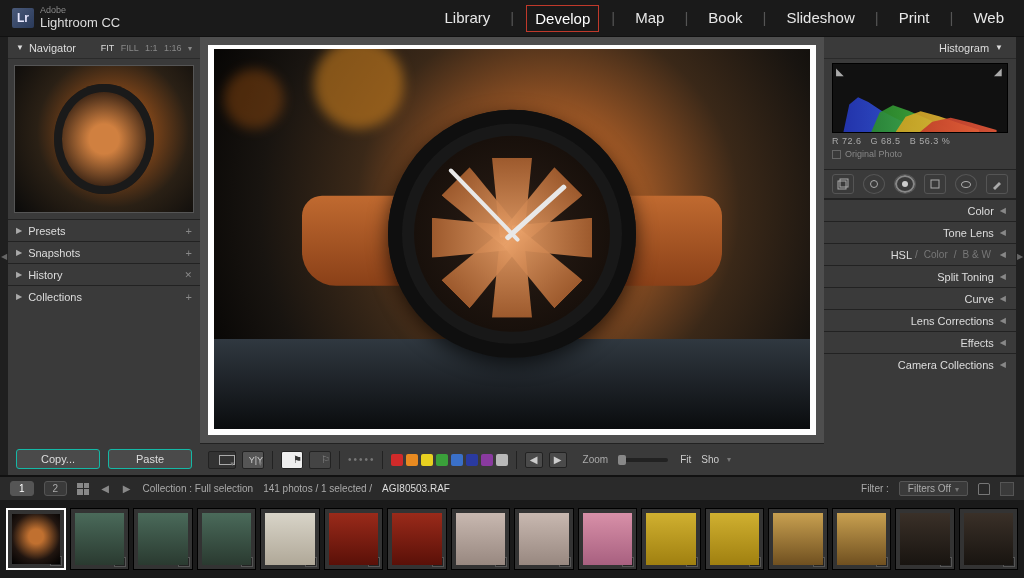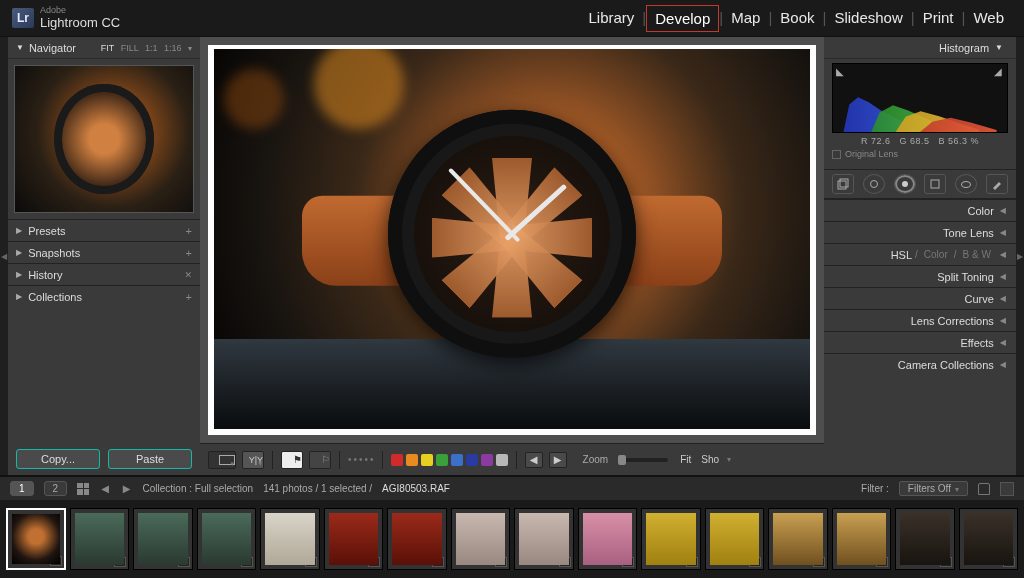--- a/index.html
+++ b/index.html
@@ -3,21 +3,21 @@
 <meta charset="utf-8">
 <style>
 * { margin: 0; padding: 0; box-sizing: border-box; font-family: "Segoe UI", Arial, sans-serif; }
 body { background: #000; width: 1024px; height: 578px; overflow: hidden; color: #ccc; }
 
 
 .top-bar { height: 36px; display: flex; align-items: center; background: #1a1a1a; padding: 0 12px; }
 .logo-box { width: 22px; height: 20px; background: linear-gradient(135deg,#4a5a7a,#2a3a5a); display: flex; align-items: center; justify-content: center; font-weight: bold; font-size: 12px; color: #e8e8ff; border-radius: 2px; }
 .brand { margin-left: 6px; font-size: 9px; line-height: 1.1; color: #888; }
 .brand .big { font-size: 13px; color: #ddd; }
-.modules { margin-left: auto; display: flex; gap: 0; font-size: 15px; }
+.modules { margin-left: auto; display: flex; gap: 12px; font-size: 15px; }
 .modules .mod { padding: 4px 8px; color: #e8e8e8; cursor: pointer; }
 .modules .mod.active { border: 1px solid #c0392b; color: #fff; }
 .modules .sep { color: #555; padding: 4px 0; }
 
 
 .main { display: flex; height: 440px; background: #2b2b2b; border-top: 1px solid #111; border-bottom: 1px solid #111; }
 .col-left, .col-right { width: 192px; background: #3a3a3a; display: flex; flex-direction: column; }
 .col-mid { flex: 1; background: #4e4e4e; display: flex; flex-direction: column; }
 .side-edge { width: 8px; background: #1f1f1f; display: flex; align-items: center; justify-content: center; cursor: pointer; }
 .side-edge span { color: #666; font-size: 8px; }
@@ -82,21 +82,21 @@
 
 .hist { height: 110px; padding: 4px 8px 0 8px; }
 .hist .box { width:100%; height:70px; background:#111; border:1px solid #000; position:relative; overflow:hidden; }
 .hist .hill { position:absolute; bottom:0; }
 .hist .h-blue  { left:6%;  width:42%; height:58%; background:linear-gradient(90deg,#2233aa,#3355cc); clip-path: polygon(0% 100%,8% 30%,20% 12%,34% 24%,52% 46%,70% 64%,100% 90%,100% 100%);} 
 .hist .h-green { left:22%; width:48%; height:48%; background:linear-gradient(90deg,#2a8a2a,#4ac04a); clip-path: polygon(0% 100%,10% 40%,26% 18%,44% 34%,64% 56%,88% 84%,100% 100%); opacity:.9;}
 .hist .h-yel   { left:36%; width:48%; height:40%; background:linear-gradient(90deg,#d0a020,#e8c040); clip-path: polygon(0% 100%,12% 44%,30% 24%,52% 42%,78% 70%,100% 92%,100% 100%); opacity:.9;}
 .hist .h-red   { left:50%; width:44%; height:30%; background:linear-gradient(90deg,#c03a2a,#e85a3a); clip-path: polygon(0% 100%,16% 50%,40% 30%,66% 54%,100% 90%,100% 100%); opacity:.9;}
 .hist .clip { position:absolute; top:2px; width:10px; height:10px; color:#aaa; font-size:10px;}
 .hist .clip.l{left:3px;} .hist .clip.r{right:3px;}
-.hist .readout { font-size:9px; color:#aaa; text-align:center; margin-top:3px; letter-spacing:.5px;}
+.hist .readout { font-size:9px; color:#aaa; text-align:left; margin-top:3px; letter-spacing:.5px;}
 .hist .orig { font-size:9px; color:#888; display:flex; align-items:center; gap:4px; margin-top:3px;}
 .hist .orig .cb { width:9px;height:9px;border:1px solid #666; }
 
 .tool-icons { height:30px; display:flex; align-items:center; justify-content:space-around; border-top:1px solid #222; border-bottom:1px solid #222; padding:0 4px;}
 .tool-icons .ti { width:22px; height:20px; border:1px solid #555; border-radius:3px; display:flex; align-items:center; justify-content:center; color:#aaa; cursor:pointer; }
 .tool-icons .ti.round { border-radius:50%; }
 .tool-icons .ti.active { box-shadow: inset 0 0 0 2px #888; }
 .tool-icons .ti svg { width:12px;height:12px; }
 .tool-icons .ti .dot{width:6px;height:6px;border-radius:50%;background:#ccc;}
 
@@ -301,21 +301,21 @@
           <div class="hill h-yel"></div>
           <div class="hill h-red"></div>
       </div>
       <div class="readout">
         <span>R</span>&nbsp;<span>72.6</span>&nbsp;&nbsp;
         <span>G</span>&nbsp;<span>68.5</span>&nbsp;&nbsp;
         <span>B</span>&nbsp;<span>56.3</span>&nbsp;<span>%</span>
       </div>
       <div class="orig">
           <div class="cb"></div>
-          <span>Original Lens</span>
+          <span>Original Photo</span>
         </div>
     </div>
 
     <div class="tool-icons">
       <div class="ti">
           <svg viewBox="0 0 12 12">
             <rect x="1" y="3" width="8" height="8" fill="none" stroke="#aaa"></rect>
             <rect x="3" y="1" width="8" height="8" fill="none" stroke="#aaa"></rect>
           </svg>
         </div>

